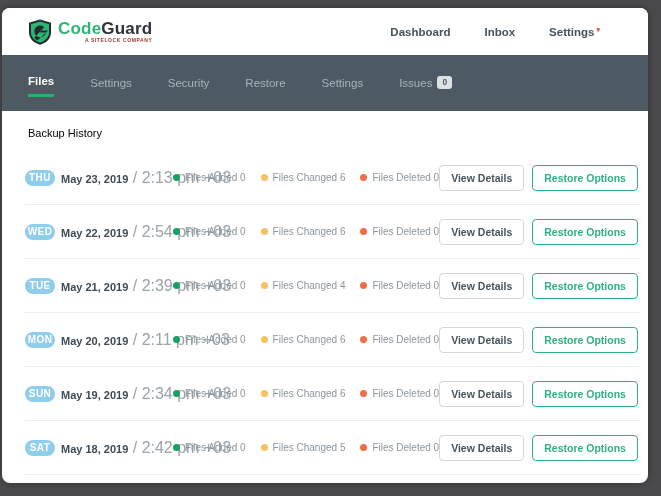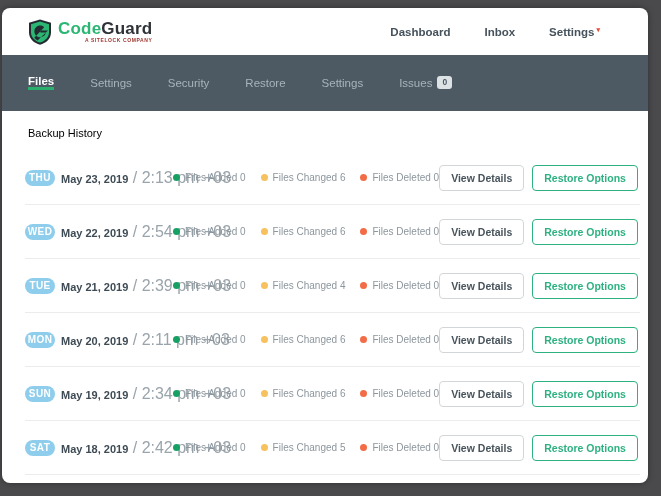--- a/index.html
+++ b/index.html
@@ -12,21 +12,20 @@
   }
   .card {
     position:absolute; left:2px; top:8px; width:646px; height:475px;
     background:#ffffff; border-radius:8px; overflow:hidden;
     box-shadow:0 0 6px rgba(0,0,0,.35);
   }
   
   .top-header {
     height:47px; background:#ffffff; display:flex; align-items:center;
     padding:0 48px 0 26px;
-    border-radius:21px;
   }
   .logo { display:flex; align-items:center; gap:6px; }
   .logo-text { line-height:1; }
   .logo-word { font-size:17px; font-weight:700; letter-spacing:.2px; }
   .logo-code { color:#2bb673; }
   .logo-guard { color:#2f3337; }
   .logo-tagline {
     display:block; text-align:right; font-size:5px; letter-spacing:.6px;
     color:#a03731; margin-top:1px; font-weight:700;
   }
@@ -34,21 +33,21 @@
   .top-nav-item {
     font-size:11.5px; font-weight:700; color:#45525c; cursor:pointer;
     text-decoration:none;
   }
   .nav-caret { color:#e74c3c; font-size:7px; vertical-align:4px; margin-left:2px; }
   
   .site-bar { background:#4d5a64; padding:12px 26px 0 26px; height:56px; }
   .domain { color:#ffffff; font-size:15px; font-weight:400; letter-spacing:.2px; }
   .tabs { display:flex; gap:36px; margin-top:8px; }
   .tab {
-    font-size:11.5px; color:#a8b3ba; cursor:pointer;
+    font-size:11.5px; color:#a8b3ba; padding-bottom:7px; cursor:pointer;
     display:flex; align-items:center; gap:5px;
   }
   .tab.active { color:#ffffff; font-weight:700; border-bottom:3px solid #2aaf6e; }
   .tab-badge {
     background:#dde2e5; color:#4d5a64; font-size:8.5px; font-weight:700;
     border-radius:3px; padding:1px 5px; line-height:1.2;
   }
   
   .main { padding:16px 0 0 0; }
   .page-title { font-size:11px; font-weight:400; color:#000000; margin:0 0 12px 26px; }

